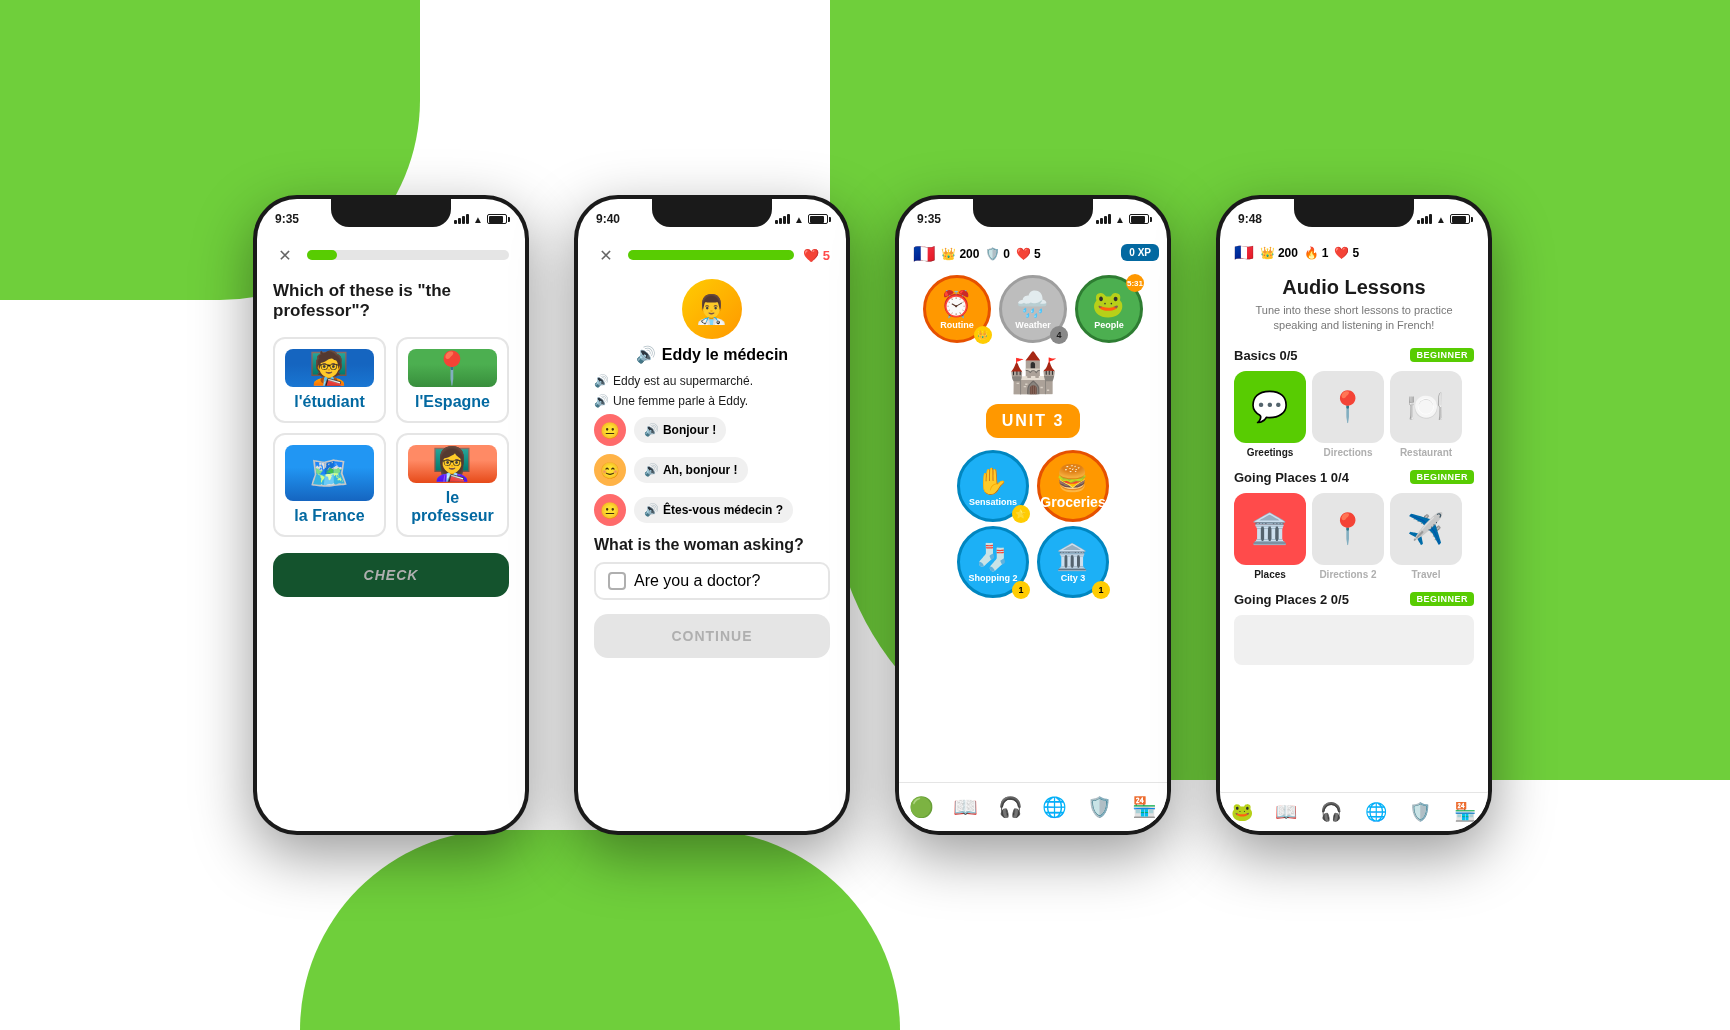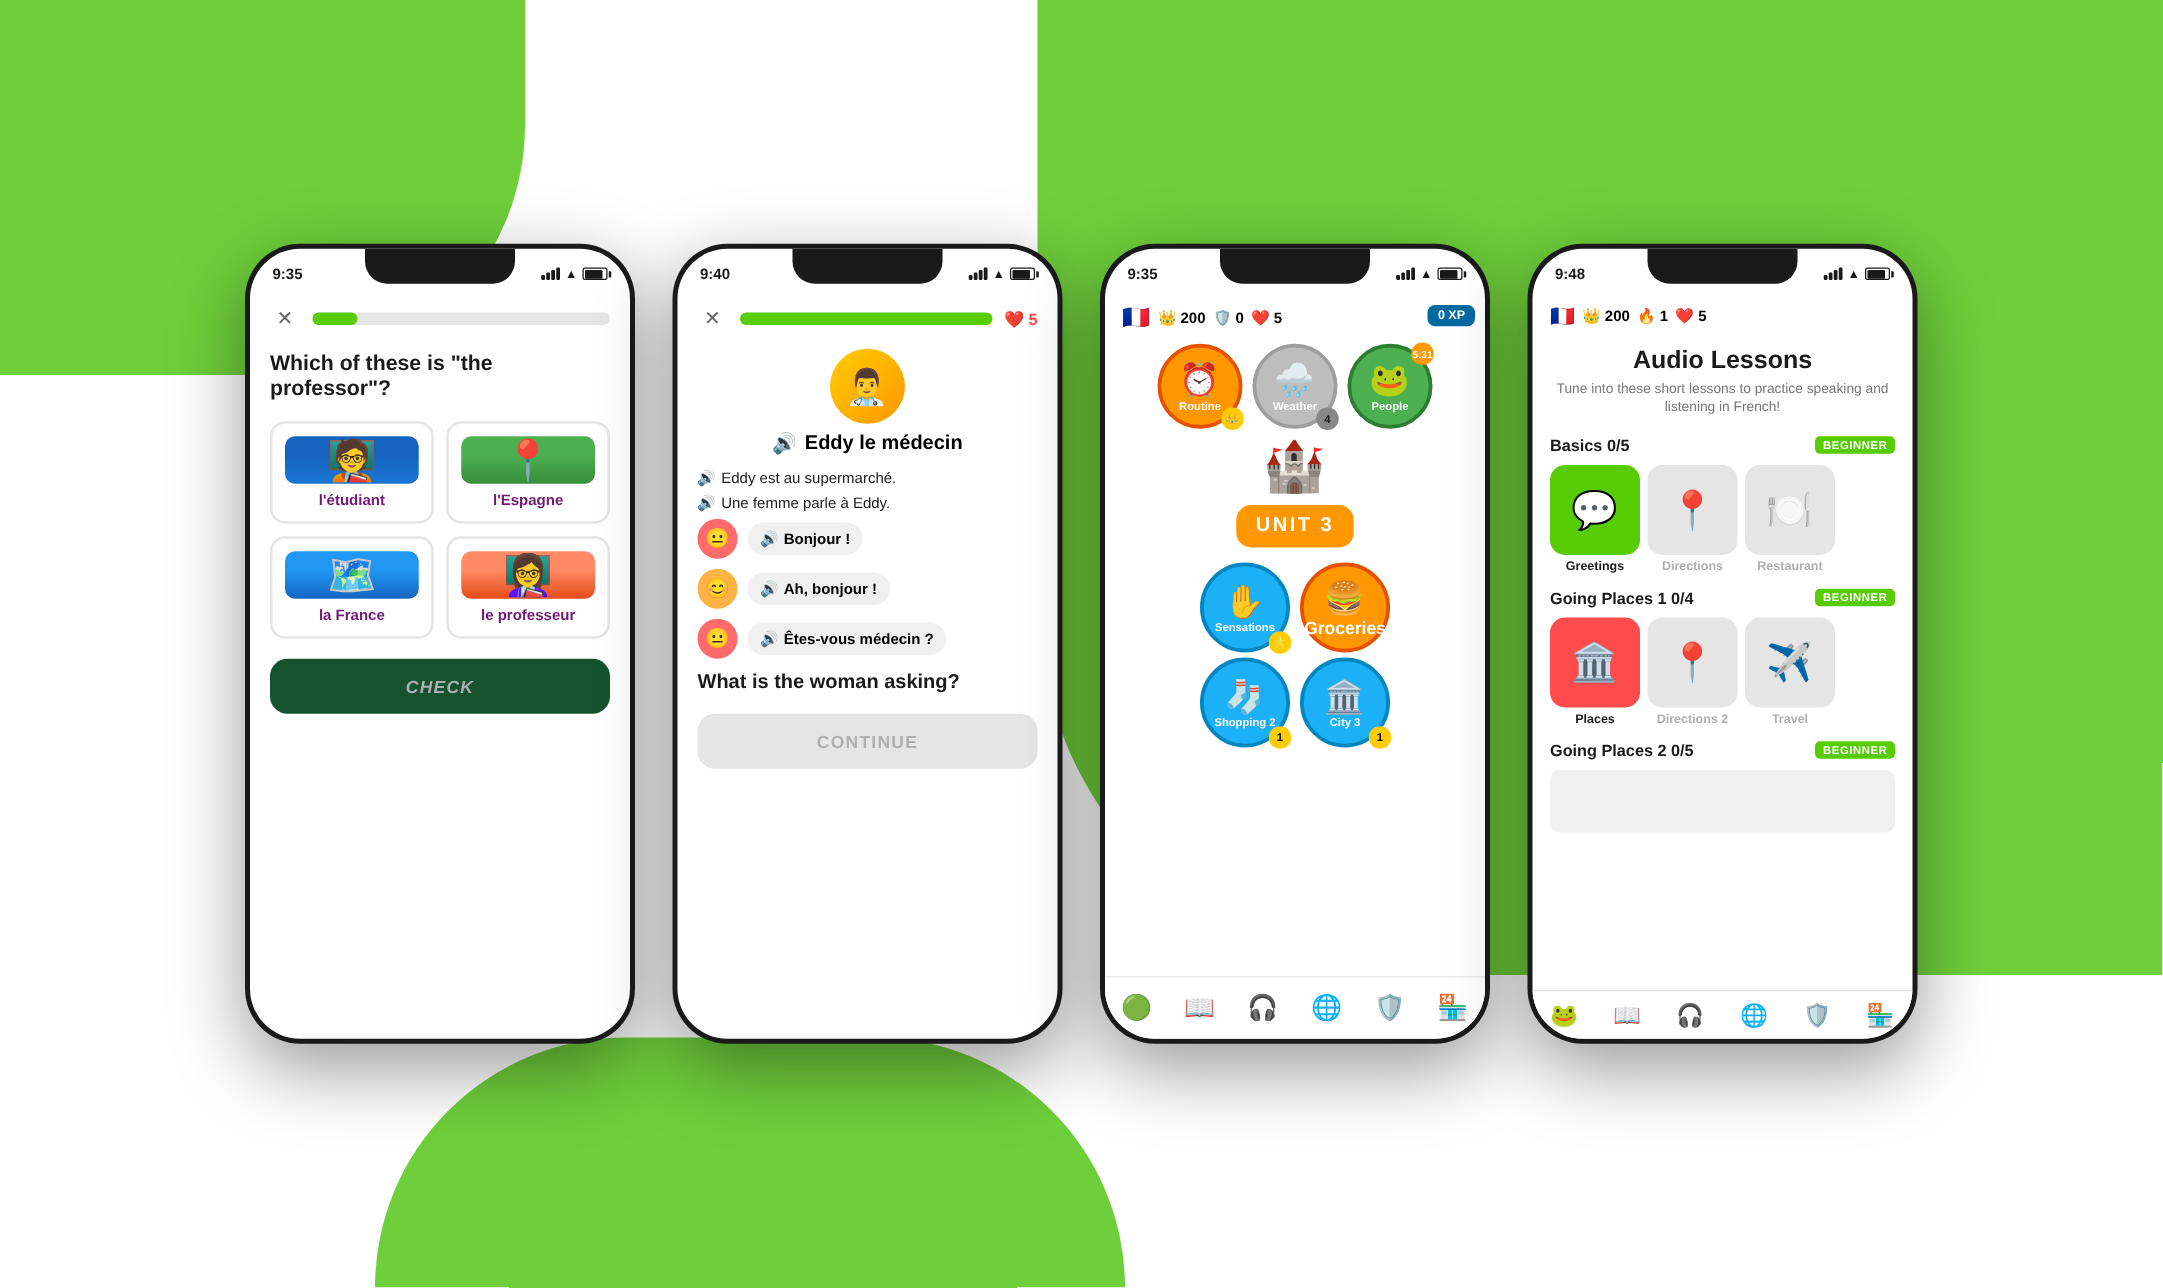--- a/index.html
+++ b/index.html
@@ -46,27 +46,28 @@
       position: absolute;
       top: 50%;
       left: 50%;
       transform: translate(-50%, -50%);
       display: flex;
       gap: 30px;
       align-items: center;
       z-index: 10;
     }
     .phone {
-      width: 312px;
+      width: 276px;
       height: 640px;
       background: #1a1a1a;
       border-radius: 44px;
       padding: 4px;
       box-shadow: 0 20px 60px rgba(0,0,0,0.4);
       position: relative;
+      margin-left: 15px;
     }
     .phone-inner {
       width: 100%;
       height: 100%;
       background: #ffffff;
       border-radius: 40px;
       overflow: hidden;
       position: relative;
     }
     .phone-notch {
@@ -173,23 +174,23 @@
     }
     .choice-img {
       width: 80px; height: 80px;
       border-radius: 8px;
       display: flex; align-items: center; justify-content: center;
       font-size: 36px;
       margin-bottom: 6px;
       overflow: hidden;
     }
     .choice-label {
-      font-size: 12px;
+      font-size: 16px;
       font-weight: 600;
-      color: #701a75;
+      color: #0369a1;
       text-align: center;
     }
     .check-btn {
       width: 100%;
       padding: 14px;
       background: #14532d;
       border: none;
       border-radius: 14px;
       font-size: 14px;
       font-weight: 700;
@@ -617,20 +618,24 @@
           </div>
         </div>
         <div class="dialogue-speaker-row">
           <div class="mini-avatar av-red">😐</div>
           <div class="dialogue-bubble">
             <span>🔊</span>
             <span>Êtes-vous médecin ?</span>
           </div>
         </div>
         <div class="question-text">What is the woman asking?</div>
+        <div class="answer-option">
+          <div class="checkbox"></div>
+          <span>Are you a doctor?</span>
+        </div>
         <button class="continue-btn">CONTINUE</button>
       </div>
     </div>
   </div>
 
   <div class="phone">
     <div class="phone-inner">
       <div class="phone-notch"></div>
       <div class="status-bar">
         <span class="time">9:35</span>

